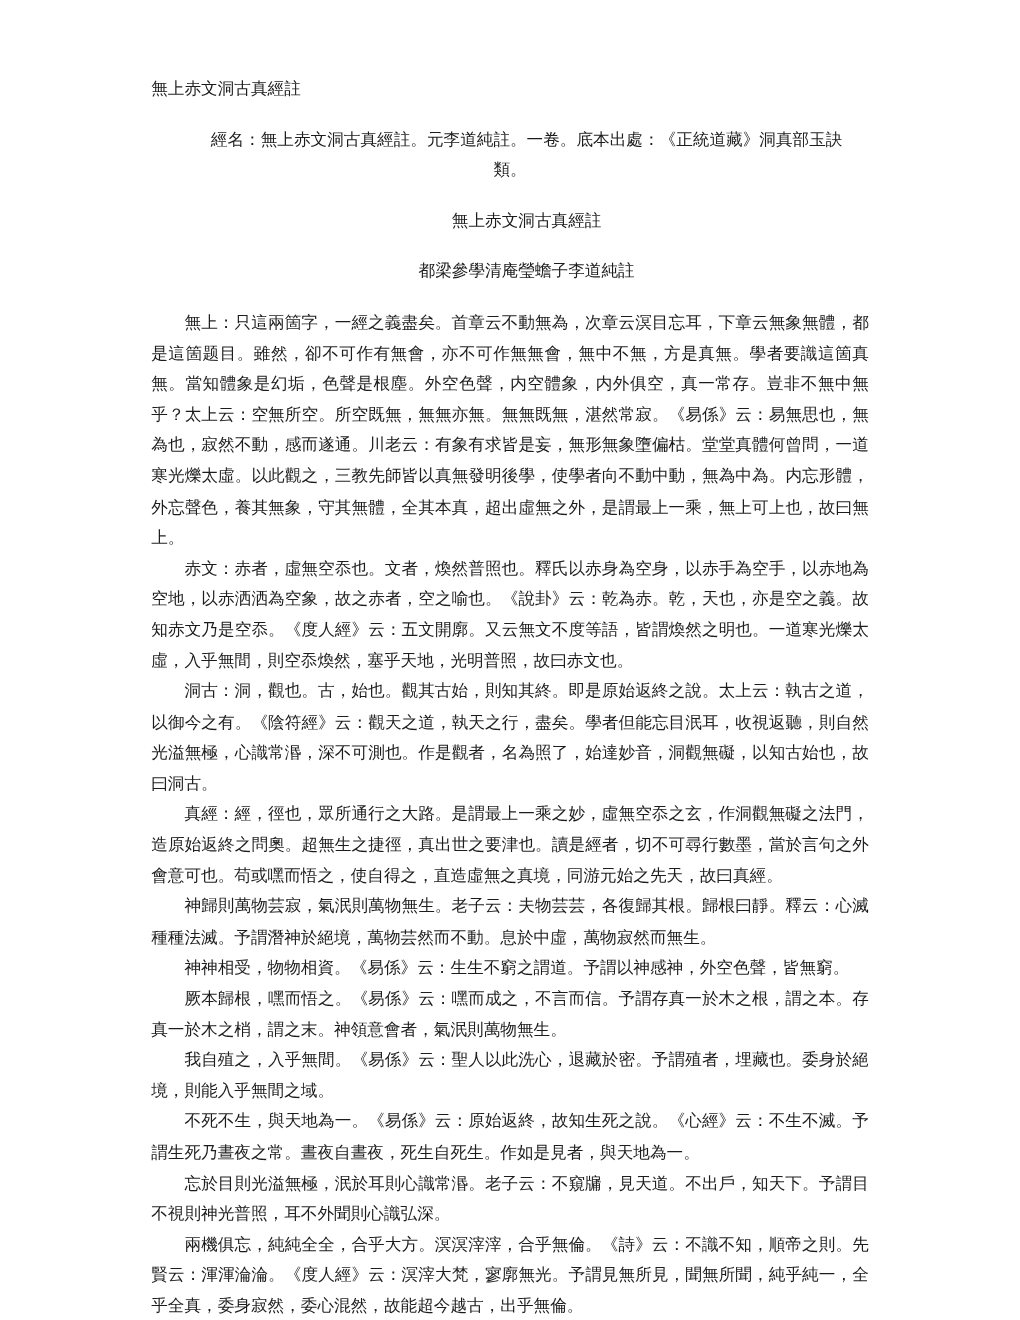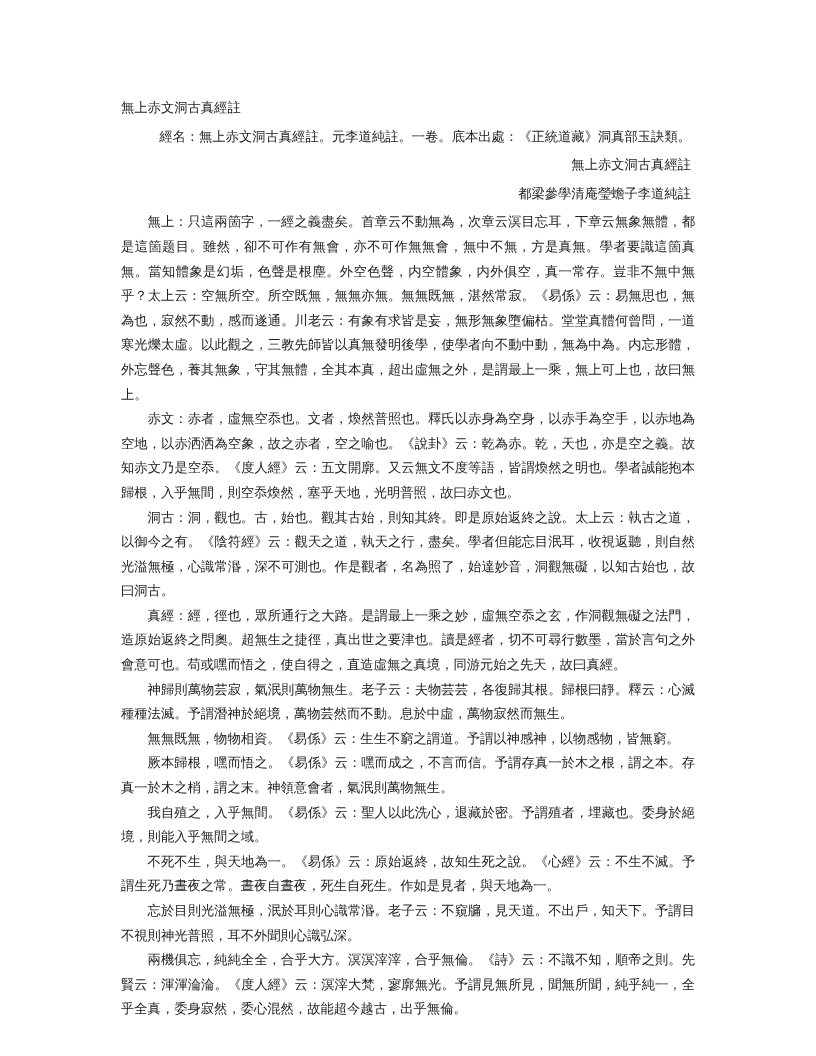--- a/index.html
+++ b/index.html
@@ -11,21 +11,21 @@
     width: 816px;
     height: 1056px;
     font-family: "DejaVu Serif", "Liberation Serif", serif;
     color: #1a1a1a;
   }
   .page {
     position: relative;
     width: 816px;
     height: 860px;
     box-sizing: border-box;
-    padding: 96px 121px 96px 121px;
+    padding: 60px 121px 96px 121px;
     background: #ffffff;
   }
   .doc-body {
     width: 574px;
     font-size: 13.3px;
     line-height: 24.6px;
     text-align: justify;
     text-justify: inter-character;
     color: #1c1c1c;
   }
@@ -38,46 +38,46 @@
     word-break: break-all;
     overflow-wrap: break-word;
   }
   p.title-line {
     margin: 0;
     padding: 0;
     text-indent: 0;
     text-align: left;
   }
   p.head-line {
-    margin: 4px;
+    margin: 16px;
     padding: 0;
     text-indent: 2em;
-    text-align: right;
+    text-align: center;
   }
 </style>
 </head>
 <body>
 
 <div class="page">
   <div class="doc-body">
 
     <p class="title-line">無上赤文洞古真經註</p>
 
     <p class="head-line">經名：無上赤文洞古真經註。元李道純註。一卷。底本出處：《正統道藏》洞真部玉訣類。</p>
 
     <p class="head-line">無上赤文洞古真經註</p>
 
     <p class="head-line">都梁參學清庵瑩蟾子李道純註</p>
 
     <p class="para">無上：只這兩箇字，一經之義盡矣。首章云不動無為，次章云溟目忘耳，下章云無象無體，都是這箇题目。雖然，卻不可作有無會，亦不可作無無會，無中不無，方是真無。學者要識這箇真無。當知體象是幻垢，色聲是根塵。外空色聲，内空體象，内外俱空，真一常存。豈非不無中無乎？太上云：空無所空。所空既無，無無亦無。無無既無，湛然常寂。《易係》云：易無思也，無為也，寂然不動，感而遂通。川老云：有象有求皆是妄，無形無象墮偏枯。堂堂真體何曾問，一道寒光爍太虛。以此觀之，三教先師皆以真無發明後學，使學者向不動中動，無為中為。内忘形體，外忘聲色，養其無象，守其無體，全其本真，超出虛無之外，是謂最上一乘，無上可上也，故曰無上。</p>
-    <p class="para">赤文：赤者，虛無空忝也。文者，煥然普照也。釋氏以赤身為空身，以赤手為空手，以赤地為空地，以赤洒洒為空象，故之赤者，空之喻也。《說卦》云：乾為赤。乾，天也，亦是空之義。故知赤文乃是空忝。《度人經》云：五文開廓。又云無文不度等語，皆謂煥然之明也。學者誠能抱本歸根，入乎無間，則空忝煥然，塞乎天地，光明普照，故曰赤文也。</p>
+    <p class="para">赤文：赤者，虛無空忝也。文者，煥然普照也。釋氏以赤身為空身，以赤手為空手，以赤地為空地，以赤洒洒為空象，故之赤者，空之喻也。《說卦》云：乾為赤。乾，天也，亦是空之義。故知赤文乃是空忝。《度人經》云：五文開廓。又云無文不度等語，皆謂煥然之明也。一道寒光爍太虛，入乎無間，則空忝煥然，塞乎天地，光明普照，故曰赤文也。</p>
     <p class="para">洞古：洞，觀也。古，始也。觀其古始，則知其終。即是原始返終之說。太上云：執古之道，以御今之有。《陰符經》云：觀天之道，執天之行，盡矣。學者但能忘目泯耳，收視返聽，則自然光溢無極，心識常湣，深不可測也。作是觀者，名為照了，始達妙音，洞觀無礙，以知古始也，故曰洞古。</p>
     <p class="para">真經：經，徑也，眾所通行之大路。是謂最上一乘之妙，虛無空忝之玄，作洞觀無礙之法門，造原始返終之問奧。超無生之捷徑，真出世之要津也。讀是經者，切不可尋行數墨，當於言句之外會意可也。苟或嘿而悟之，使自得之，直造虛無之真境，同游元始之先天，故曰真經。</p>
     <p class="para">神歸則萬物芸寂，氣泯則萬物無生。老子云：夫物芸芸，各復歸其根。歸根曰靜。釋云：心滅種種法滅。予謂潛神於絕境，萬物芸然而不動。息於中虛，萬物寂然而無生。</p>
-    <p class="para">無無既無，物物相資。《易係》云：生生不窮之謂道。予謂以神感神，以物感物，皆無窮。</p>
+    <p class="para">神神相受，物物相資。《易係》云：生生不窮之謂道。予謂以神感神，外空色聲，皆無窮。</p>
     <p class="para">厥本歸根，嘿而悟之。《易係》云：嘿而成之，不言而信。予謂存真一於木之根，謂之本。存真一於木之梢，謂之末。神領意會者，氣泯則萬物無生。</p>
     <p class="para">我自殖之，入乎無間。《易係》云：聖人以此洗心，退藏於密。予謂殖者，埋藏也。委身於絕境，則能入乎無間之域。</p>
     <p class="para">不死不生，與天地為一。《易係》云：原始返終，故知生死之說。《心經》云：不生不滅。予謂生死乃晝夜之常。晝夜自晝夜，死生自死生。作如是見者，與天地為一。</p>
     <p class="para">忘於目則光溢無極，泯於耳則心識常湣。老子云：不窺牖，見天道。不出戶，知天下。予謂目不視則神光普照，耳不外聞則心識弘深。</p>
     <p class="para">兩機俱忘，純純全全，合乎大方。溟溟滓滓，合乎無倫。《詩》云：不識不知，順帝之則。先賢云：渾渾淪淪。《度人經》云：溟滓大梵，寥廓無光。予謂見無所見，聞無所聞，純乎純一，全乎全真，委身寂然，委心混然，故能超今越古，出乎無倫。</p>
 
   </div>
 </div>
 
 </body></html>

